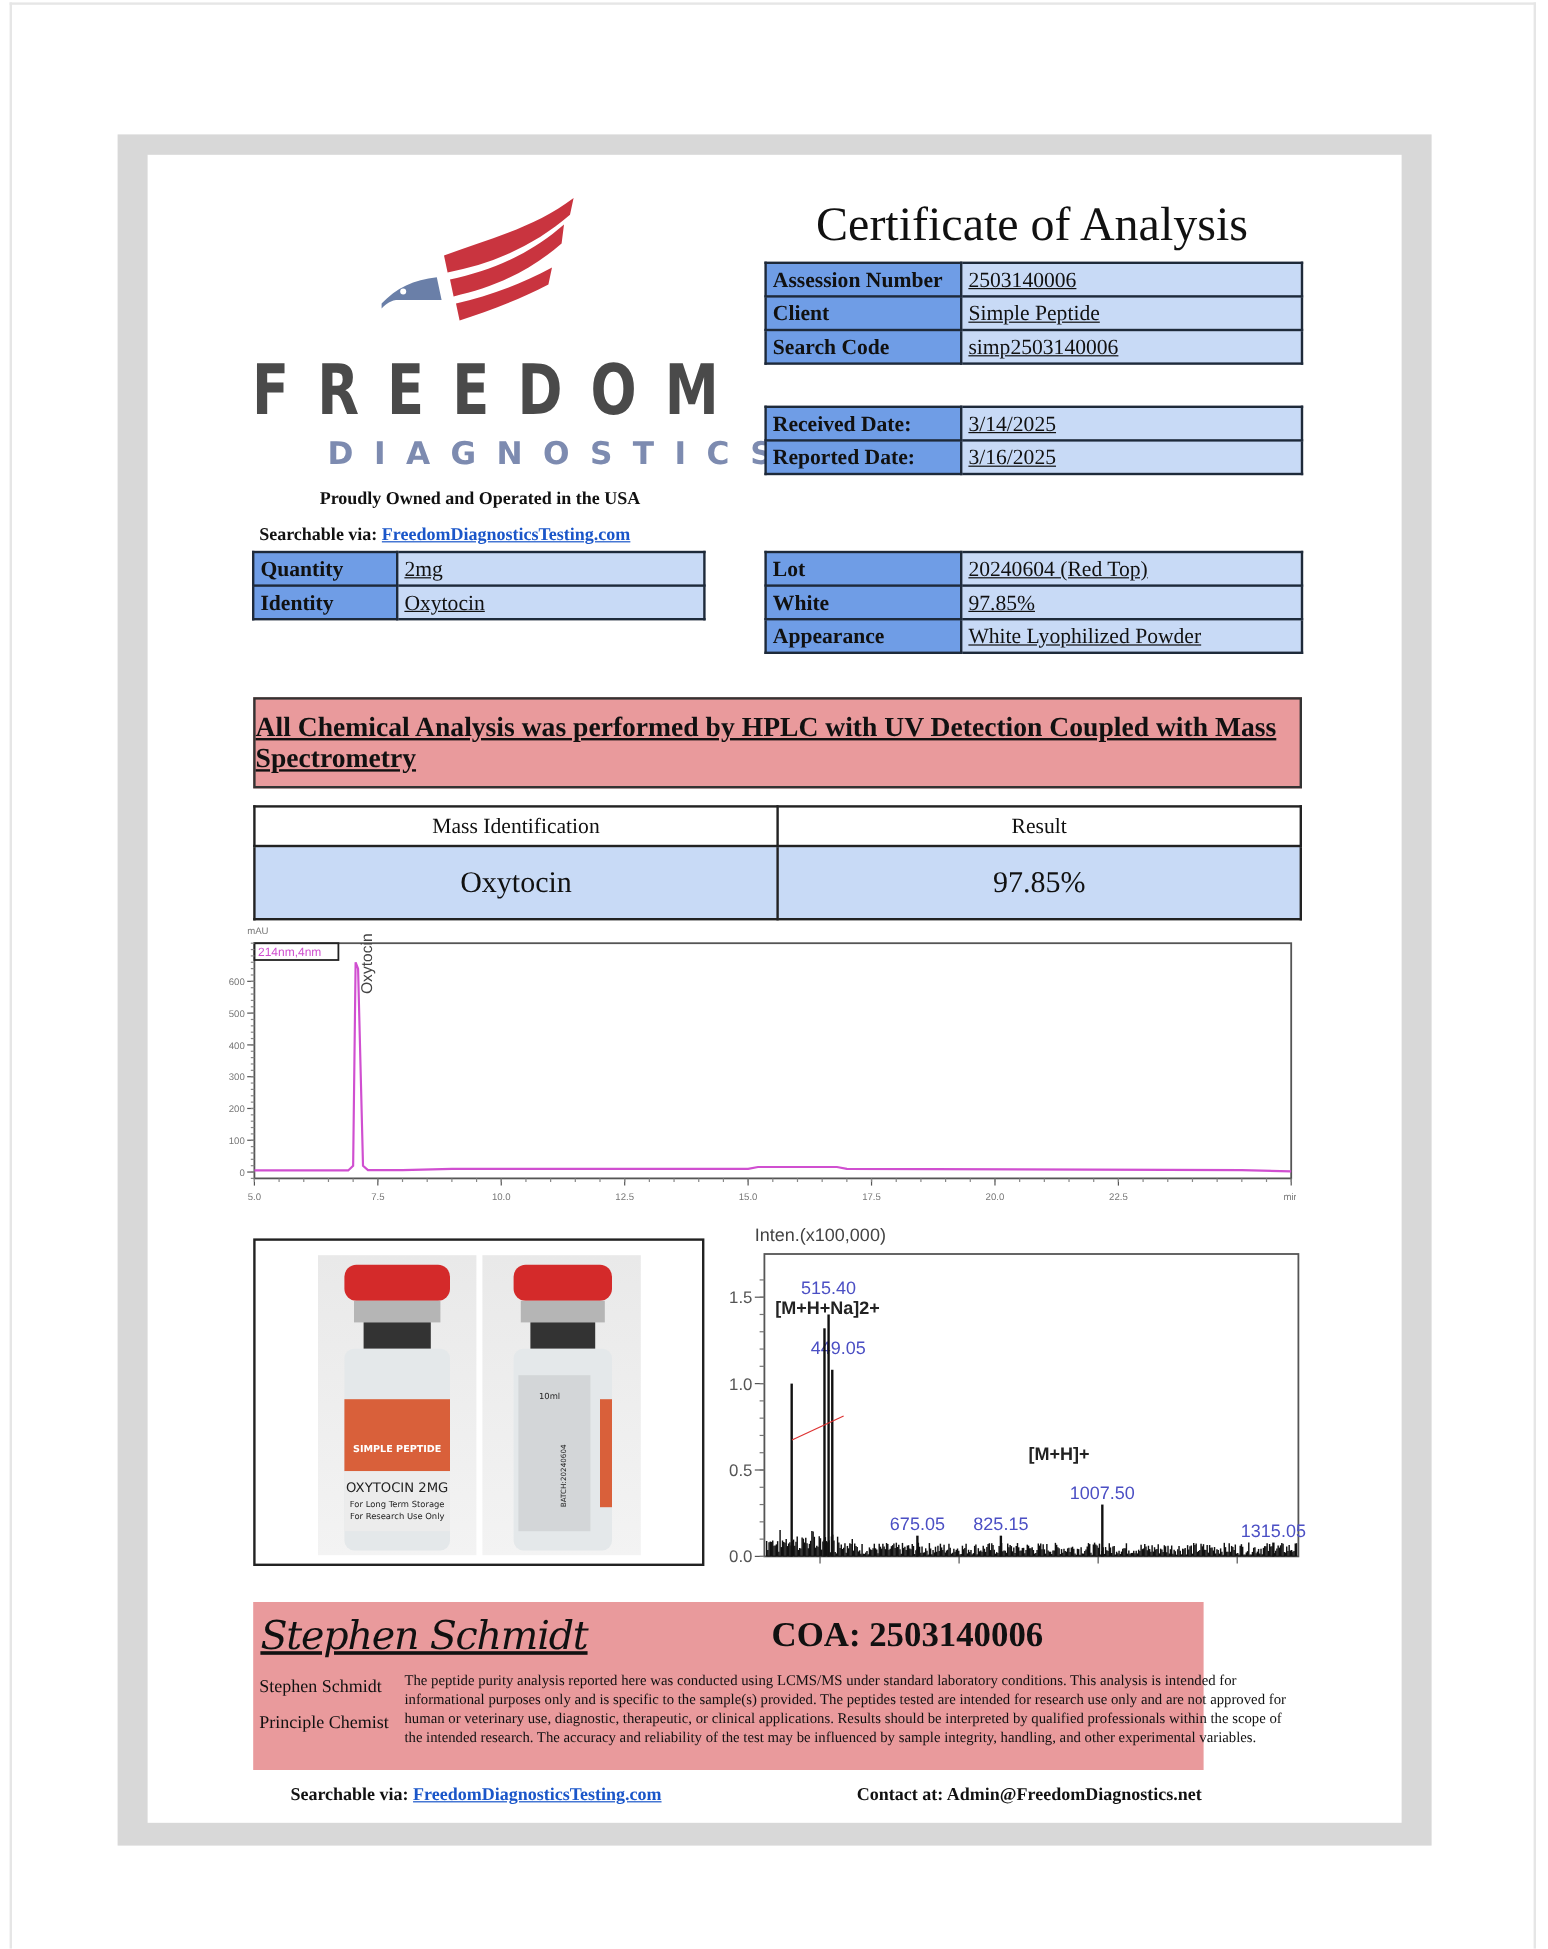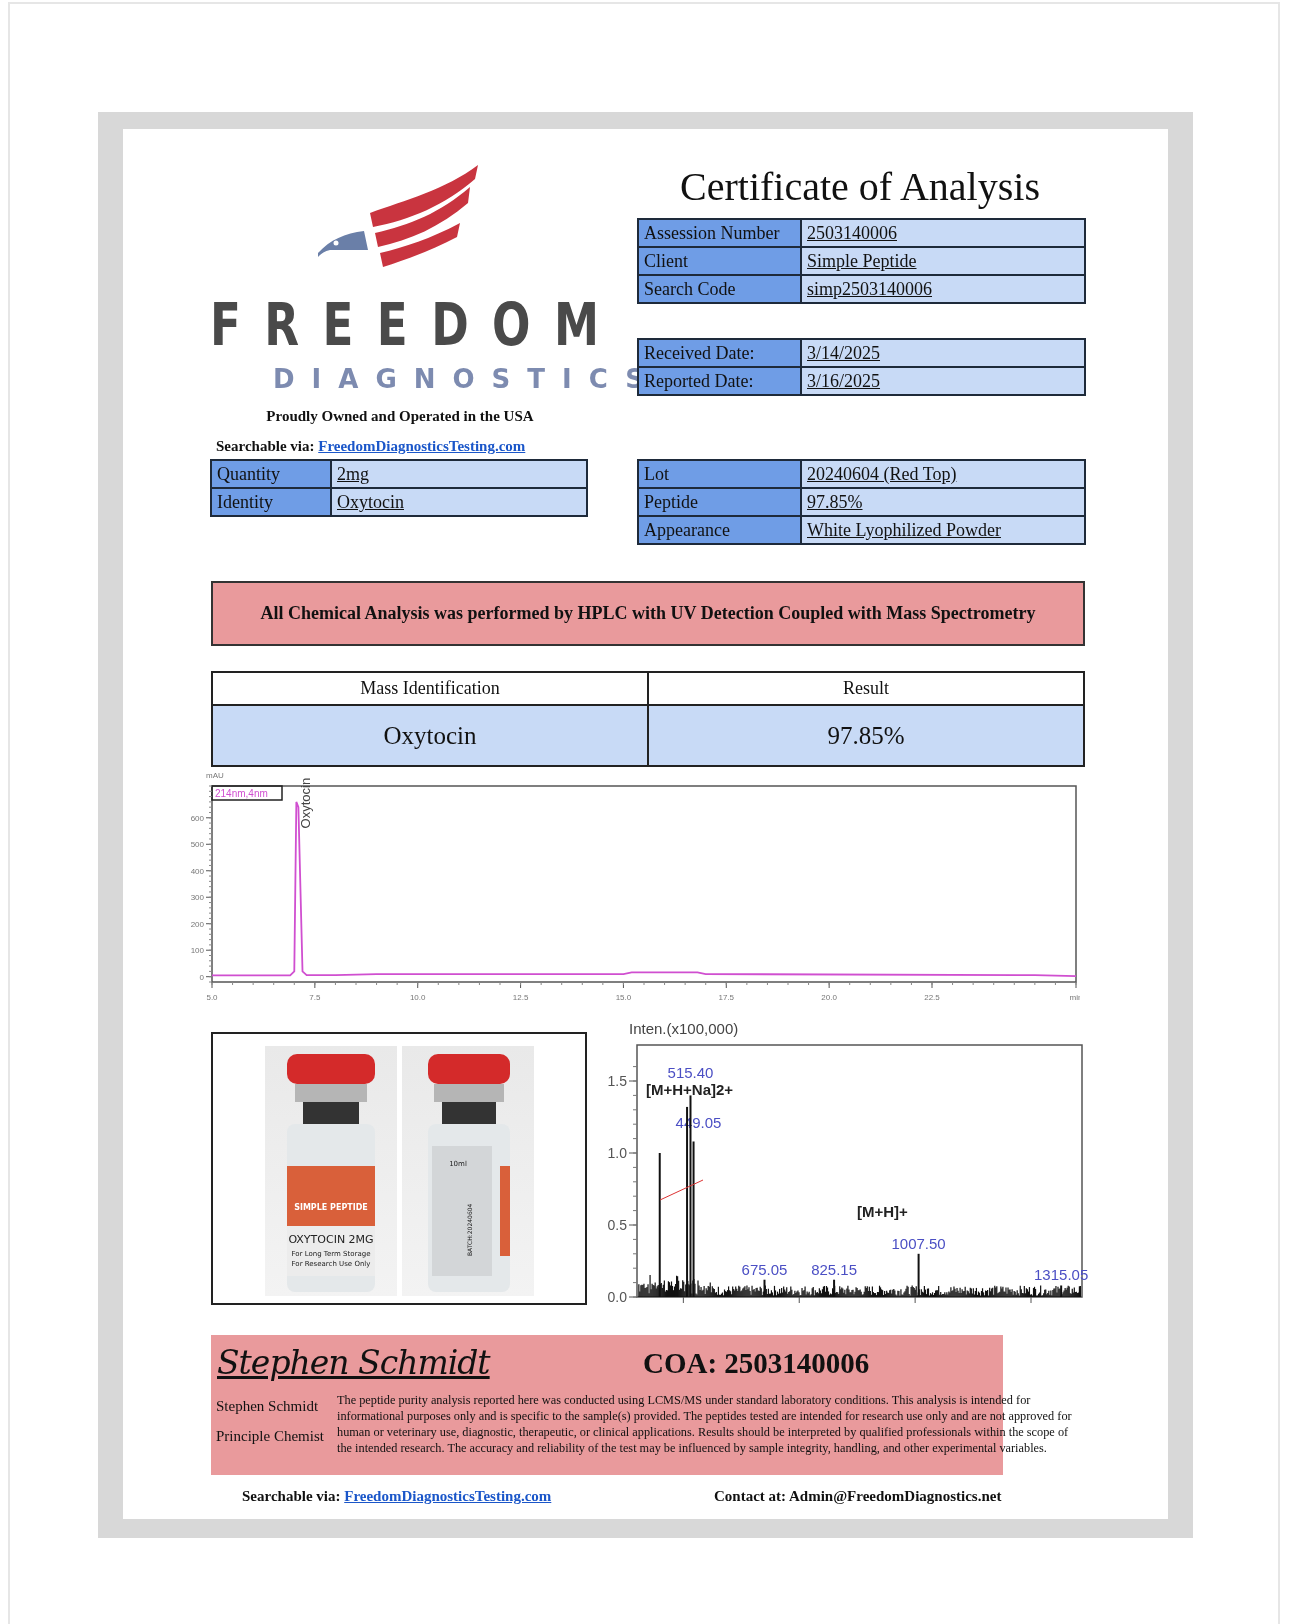--- a/index.html
+++ b/index.html
@@ -10,23 +10,23 @@
   
   .logo-svg{position:absolute;left:310px;top:165px;}
   .brand-word{position:absolute;left:210px;top:296px;width:380px;font-family:"DejaVu Sans",sans-serif;font-weight:bold;font-size:58px;letter-spacing:30px;color:#4a4a4a;line-height:1;transform:scaleX(0.78);transform-origin:left top;}
   .brand-sub{position:absolute;left:273px;top:366px;font-family:"DejaVu Sans",sans-serif;font-weight:bold;font-size:26px;letter-spacing:17px;color:#7d8bb0;line-height:1;text-align:right;}
   .tagline{position:absolute;left:205px;top:408px;width:390px;text-align:center;font-weight:bold;font-size:15px;}
   .search-line{position:absolute;left:216px;top:438px;font-weight:bold;font-size:15px;}
   .search-line a{color:#1a56c9;text-decoration:underline;}
   .title{position:absolute;left:640px;top:167px;width:440px;text-align:center;font-weight:normal;font-size:40px;line-height:1;}
   table.kv{position:absolute;border-collapse:collapse;font-size:18px;}
   table.kv td{border:2px solid #1e2a3a;height:26px;padding:0 5px;line-height:26px;white-space:nowrap;}
-  table.kv td.k{background:#6f9de6;font-weight:normal;}
+  table.kv td.k{background:#6f9de6;font-weight:bold;}
   table.kv td.v{background:#c8daf6;text-decoration:underline;}
-  .banner{position:absolute;left:211px;top:581px;width:874px;height:65px;background:#e99a9c;border:2px solid #333;box-sizing:border-box;display:flex;align-items:center;justify-content:center;font-weight:bold;font-size:18px;}
+  .banner{position:absolute;left:211px;top:581px;width:874px;height:76px;background:#e99a9c;border:2px solid #333;box-sizing:border-box;display:flex;align-items:center;justify-content:center;font-weight:bold;font-size:23px;text-decoration:underline;}
   table.mass{position:absolute;left:211px;top:671px;width:874px;border-collapse:collapse;}
   table.mass td{border:2px solid #222;text-align:center;font-weight:normal;}
   table.mass tr.h td{height:29px;font-size:18px;background:#fff;}
   table.mass tr.r td{height:57px;font-size:25px;background:#c8daf6;}
   .chrom{position:absolute;left:180px;top:770px;}
   .photo-box{position:absolute;left:211px;top:1032px;width:376px;height:273px;border:2px solid #222;box-sizing:border-box;background:#fff;}
   .vial{position:absolute;top:12px;width:132px;height:250px;background:linear-gradient(#e9e9e9,#f3f3f3);}
   .ms{position:absolute;left:600px;top:1020px;}
   .sig-box{position:absolute;left:211px;top:1335px;width:792px;height:140px;background:#e99a9c;}
   .sig-name{position:absolute;left:6px;top:8px;font-family:"DejaVu Serif",serif;font-style:italic;font-size:33px;text-decoration:underline;letter-spacing:-1px;}
@@ -120,21 +120,21 @@
   <colgroup>
       <col style="width:163px">
       <col>
     </colgroup>
   <tbody>
       <tr>
         <td class="k">Lot</td>
         <td class="v">20240604 (Red Top)</td>
       </tr>
   <tr>
-        <td class="k">Peptide</td>
+        <td class="k">White</td>
         <td class="v">97.85%</td>
       </tr>
   <tr>
         <td class="k">Appearance</td>
         <td class="v">White Lyophilized Powder</td>
       </tr>
 </tbody>
   </table>
 
 <div class="banner">All Chemical Analysis was performed by HPLC with UV Detection Coupled with Mass Spectrometry</div>

